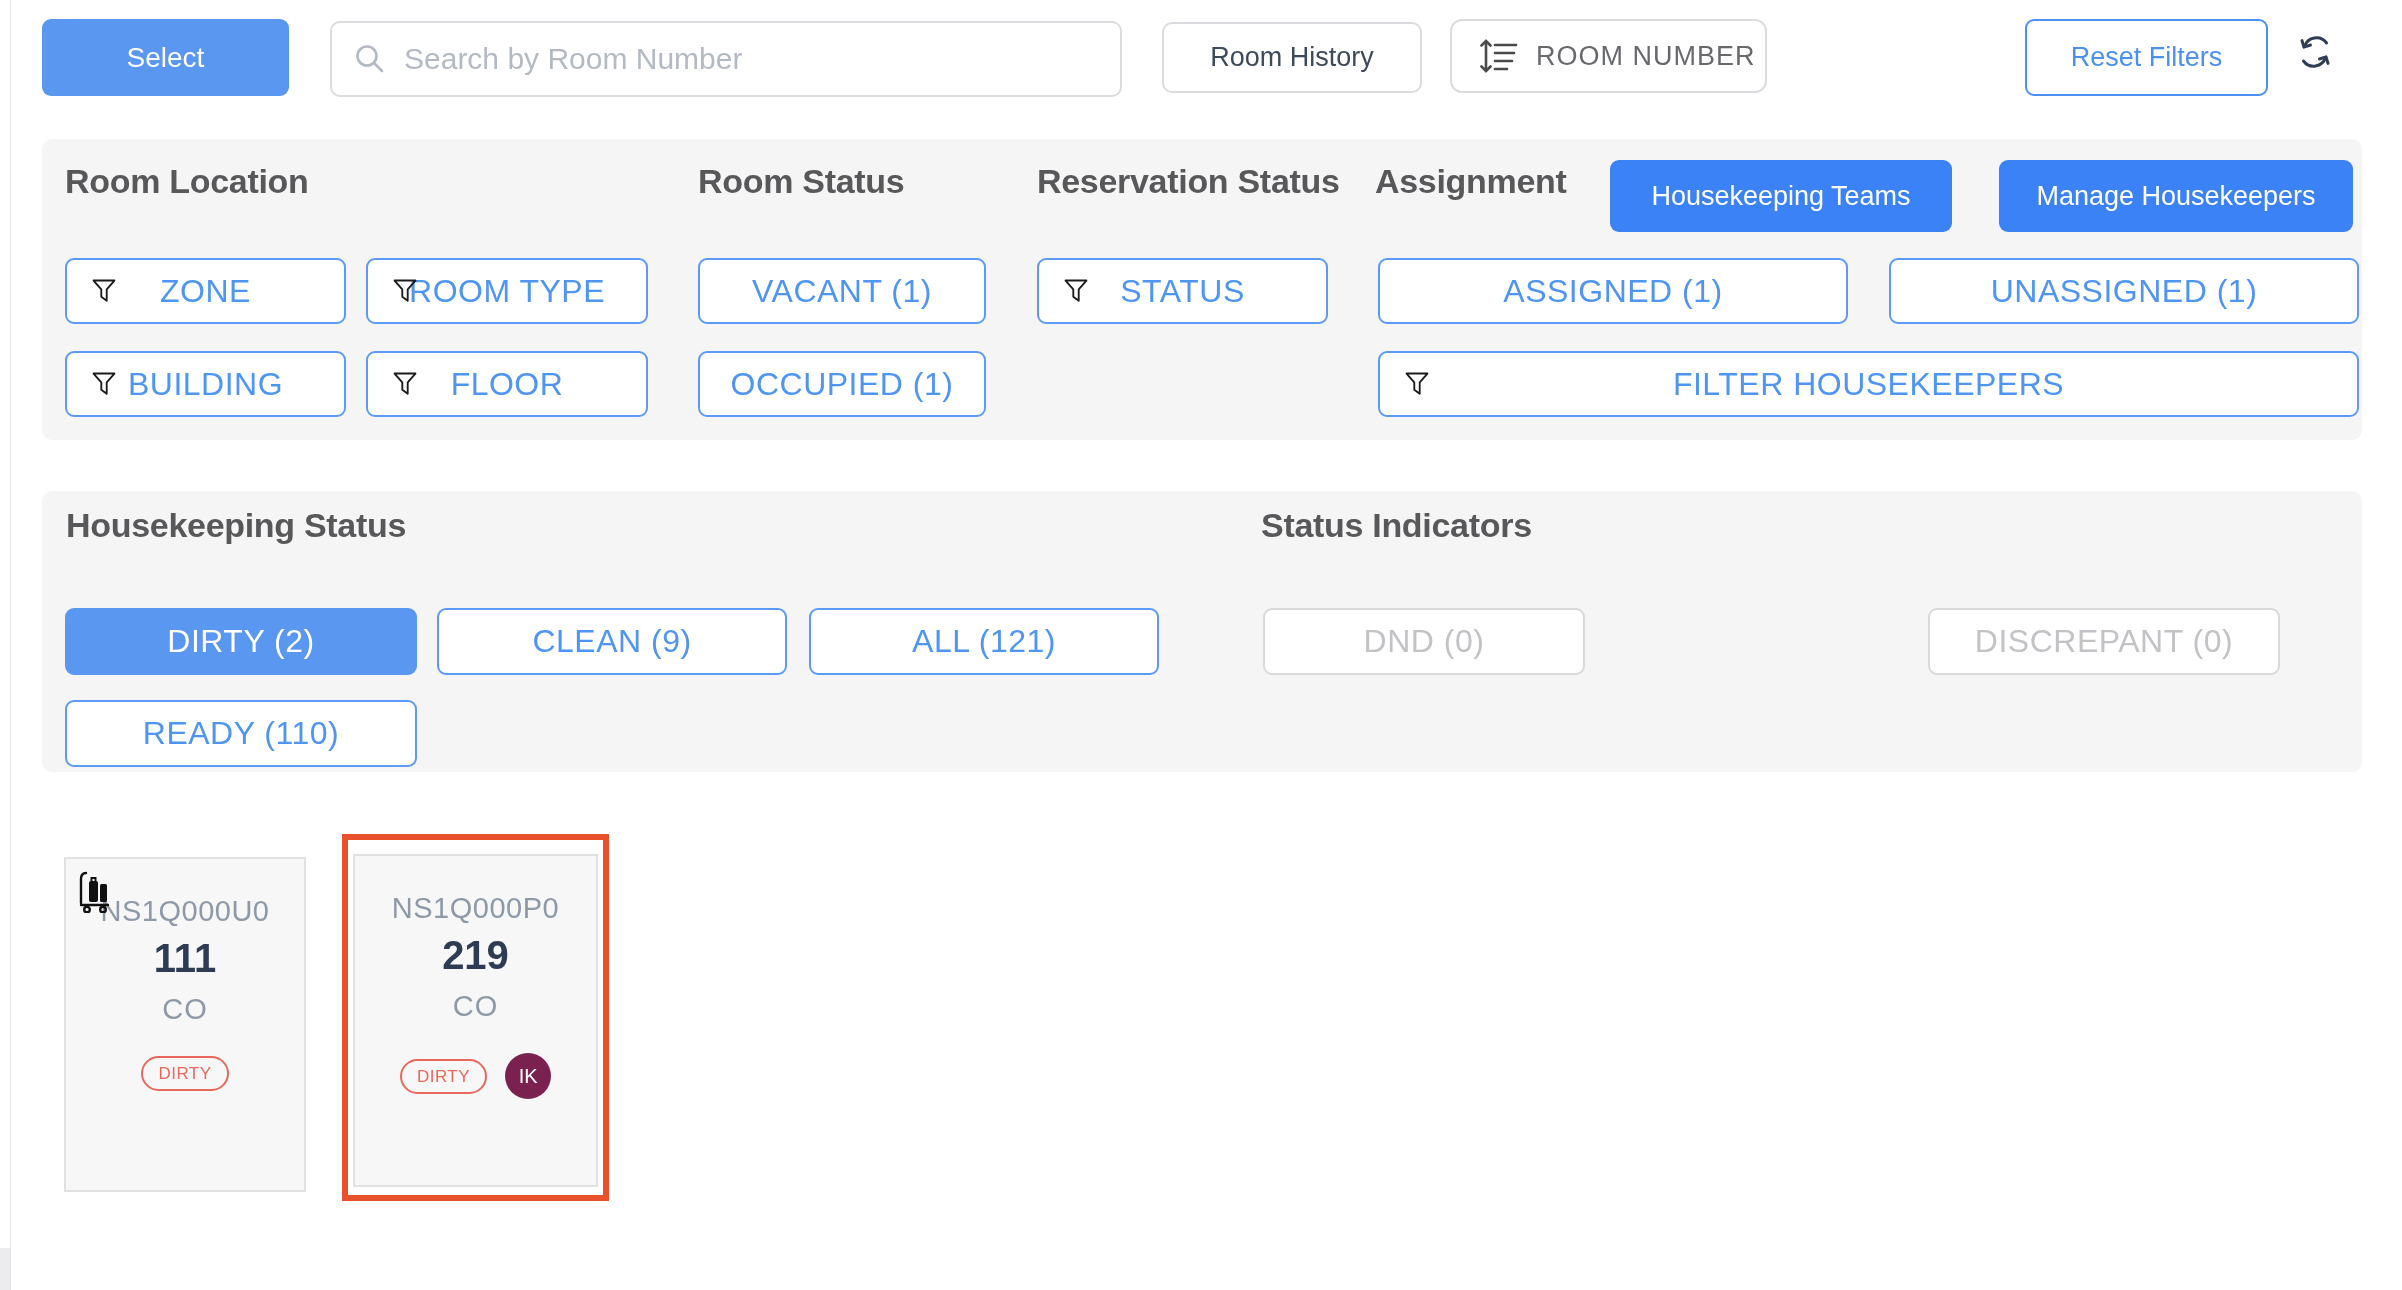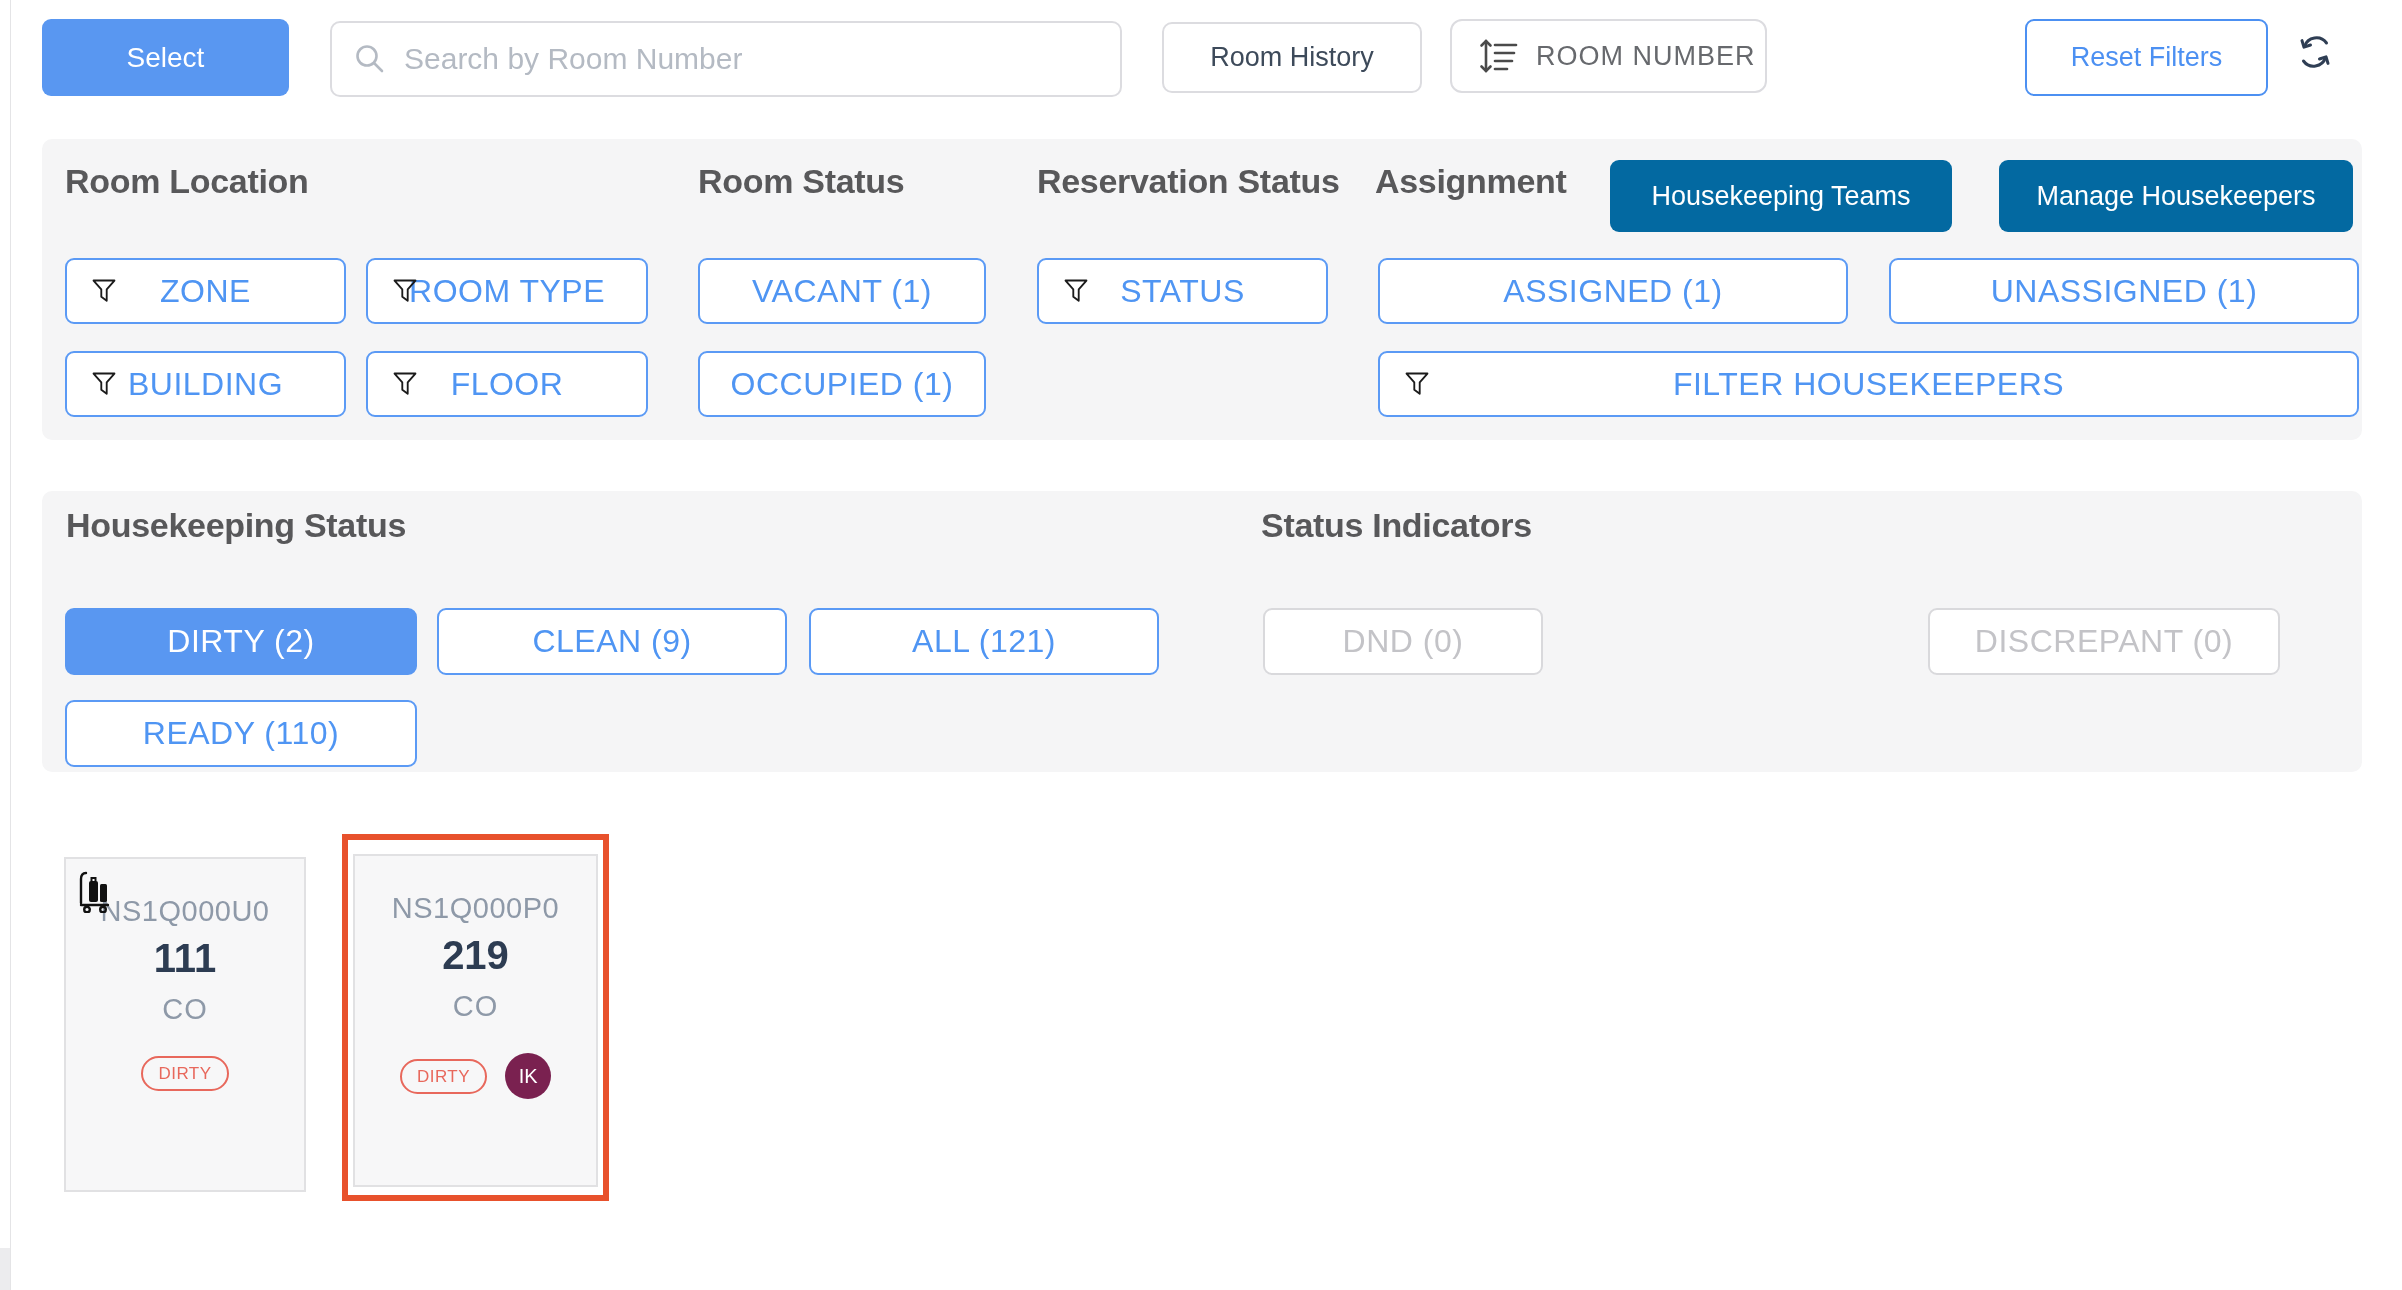--- a/index.html
+++ b/index.html
@@ -3,21 +3,21 @@
 <meta charset="utf-8">
 <style>
   html,body{margin:0;padding:0;background:#ffffff;}
   body{font-family:"Liberation Sans", sans-serif;}
   #stage{position:relative;width:2402px;height:1290px;background:#ffffff;overflow:hidden;}
   .abs{position:absolute;box-sizing:border-box;}
   .flexc{display:flex;align-items:center;justify-content:center;}
 
   
   .btn-primary{background:#5997f1;color:#ffffff;border:none;border-radius:9px;font-size:28px;}
-  .btn-primary-sm{background:#0369a1;color:#ffffff;border:none;border-radius:9px;font-size:27px;}
+  .btn-primary-sm{background:#3b82f6;color:#ffffff;border:none;border-radius:9px;font-size:27px;}
   .btn-disabled{background:#accaf9;color:#ffffff;border:none;border-radius:9px;font-size:28px;}
   .btn-outline-gray{background:#ffffff;color:#3d4a5a;border:2px solid #dcdce0;border-radius:10px;font-size:27px;}
   .btn-filter{background:#ffffff;color:#4f95f3;border:2px solid #5b9af5;border-radius:9px;font-size:32px;letter-spacing:.5px;position:absolute;box-sizing:border-box;display:flex;align-items:center;justify-content:center;}
   .btn-filter.selected{background:#5997f1;color:#ffffff;border-color:#5997f1;}
   .btn-filter.muted{border-color:#d9d9dc;color:#c3c3c7;}
   .btn-filter .funnel{position:absolute;left:22px;top:50%;transform:translateY(-50%);}
 
   .panel{background:#f5f5f6;border-radius:10px;}
   .sec-title{font-size:34px;font-weight:bold;color:#58585a;letter-spacing:-0.3px;}
 
@@ -160,21 +160,21 @@
   <button class="btn-filter" style="left:437px;top:608px;width:350px;height:67px;">
     <span>CLEAN (9)</span>
   </button>
   <button class="btn-filter" style="left:809px;top:608px;width:350px;height:67px;">
     <span>ALL (121)</span>
   </button>
   <button class="btn-filter" style="left:65px;top:700px;width:352px;height:67px;">
     <span>READY (110)</span>
   </button>
 
-  <button class="btn-filter muted" style="left:1263px;top:608px;width:280px;height:67px;">
+  <button class="btn-filter muted" style="left:1263px;top:608px;width:322px;height:67px;">
     <span>DND (0)</span>
   </button>
   <button class="btn-filter muted" style="left:1928px;top:608px;width:352px;height:67px;">
     <span>DISCREPANT (0)</span>
   </button>
 
   <div class="abs room-card" style="left:64px;top:857px;width:242px;height:335px;">
     <svg class="abs" style="left:10px;top:10px;" width="40" height="44" viewBox="0 0 40 44" fill="none" stroke="#111111" stroke-width="2.4" stroke-linecap="round">
       <path d="M10 4 q-5 0 -5 6 v24"></path>
       <path d="M5 36 h27"></path>

